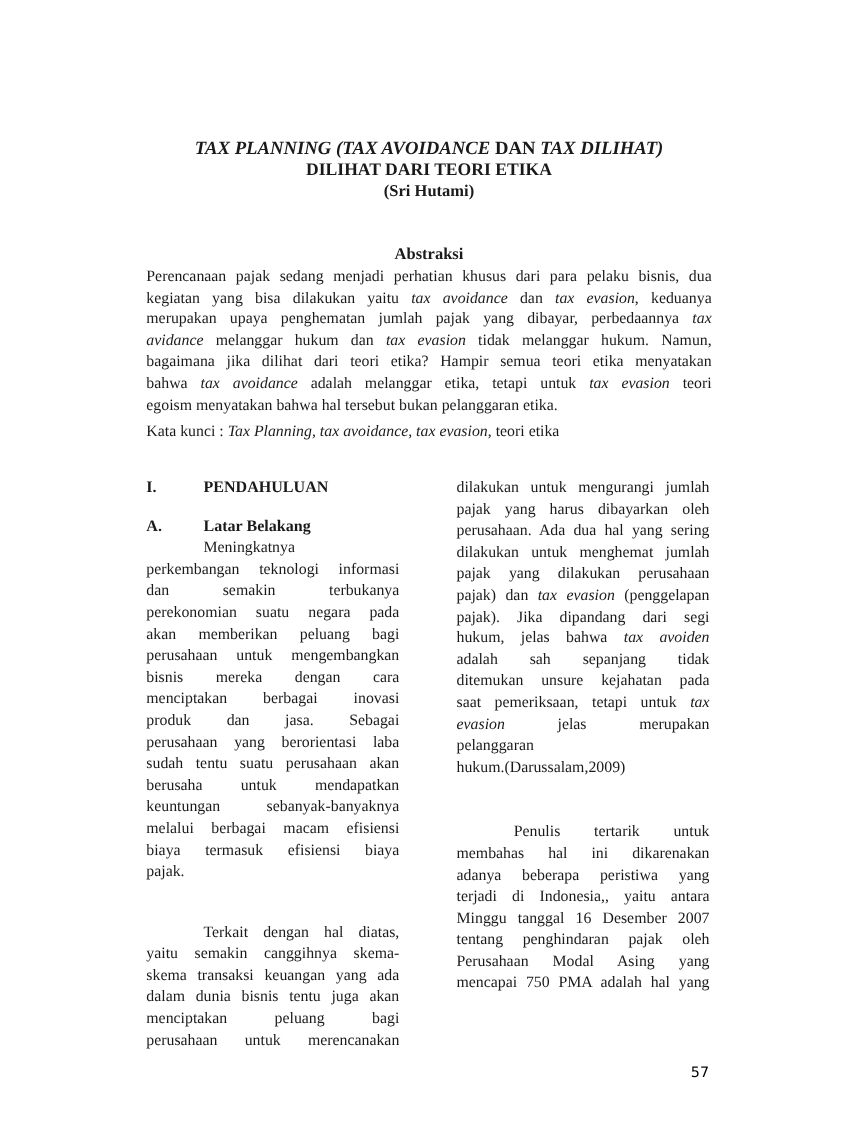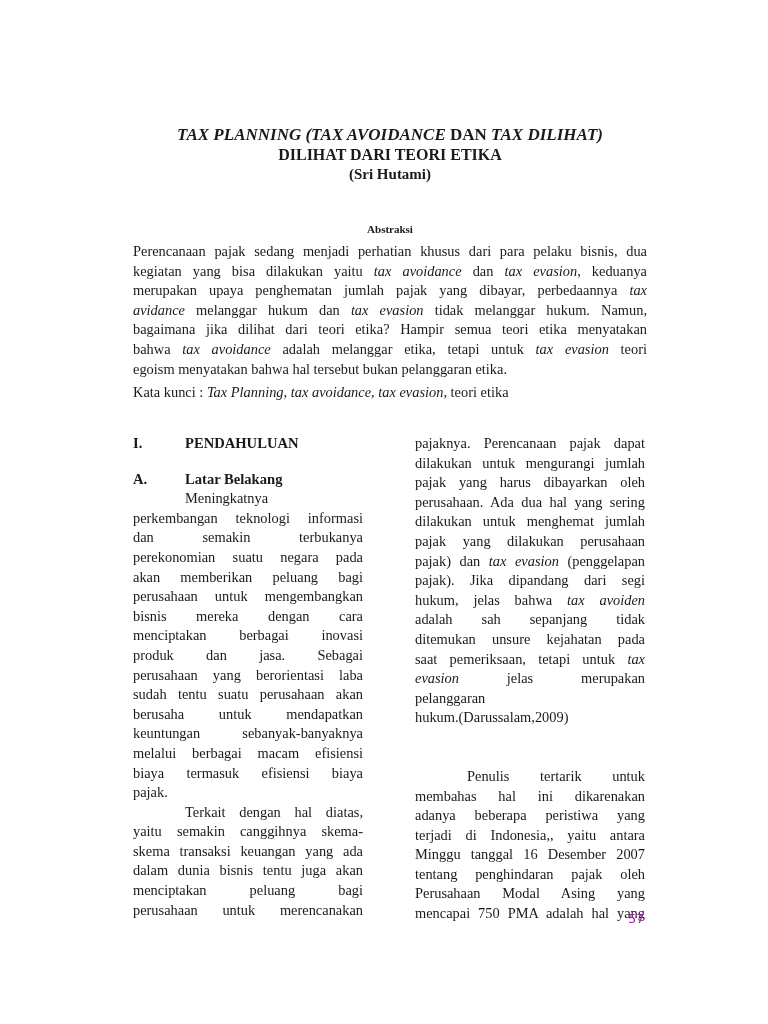--- a/index.html
+++ b/index.html
@@ -4,37 +4,37 @@
 <style>
   html, body { margin: 0; padding: 0; }
   body {
     width: 768px; height: 1024px; background: #ffffff; position: relative; overflow: hidden;
     font-family: "Liberation Serif", "DejaVu Serif", serif; color: #1a1a1a;
   }
   .title-block { position: absolute; left: 130px; width: 520px; top: 125px; text-align: center; }
   .title-line1 { font-size: 17px; font-weight: bold; line-height: 20px; }
   .title-line2 { font-size: 16px; font-weight: bold; line-height: 20px; }
   .author { font-size: 15px; font-weight: bold; line-height: 18px; }
-  .abstract-heading { position: absolute; left: 130px; width: 520px; top: 223px; text-align: center; font-size: 11px; font-weight: bold; }
+  .abstract-heading { position: absolute; left: 130px; width: 520px; top: 223px; text-align: center; font-size: 15px; font-weight: bold; }
   .abstract { position: absolute; left: 133px; width: 514px; top: 242px; font-size: 14.4px; }
   .line {
     display: block; height: 19.6px; line-height: 19.6px; text-align: justify; text-align-last: justify;
     white-space: nowrap; overflow: visible;
   }
   .line.last { text-align-last: left; }
   .keywords { position: absolute; left: 133px; top: 382px; font-size: 14.4px; line-height: 20px; }
   .col { position: absolute; font-size: 14.4px; }
   .col-left { left: 133px; width: 230px; top: 434px; }
   .col-right { left: 415px; width: 230px; top: 434px; }
   .heading { display: flex; font-weight: bold; font-size: 14.6px; height: 19.6px; line-height: 19.6px; }
   .heading .num { width: 52px; }
   .gap { height: 16px; }
   .indent-line { padding-left: 52px; text-align-last: left !important; }
   i { font-style: italic; }
-  .page-number { position: absolute; left: 628px; top: 911px; font-family: "DejaVu Sans", sans-serif; font-size: 13px; color: #a21caf; }
+  .page-number { position: absolute; left: 628px; top: 968px; font-family: "DejaVu Sans", sans-serif; font-size: 13px; color: #000000; }
 </style>
 </head>
 <body>
 
 <div>
 
   <div class="title-block">
     <div class="title-line1">
       <i>TAX PLANNING (TAX AVOIDANCE</i><span> DAN </span><i>TAX DILIHAT)</i>
     </div>
@@ -77,30 +77,29 @@
     <span class="line">bisnis mereka dengan cara</span>
     <span class="line">menciptakan berbagai inovasi</span>
     <span class="line">produk dan jasa. Sebagai</span>
     <span class="line">perusahaan yang berorientasi laba</span>
     <span class="line">sudah tentu suatu perusahaan akan</span>
     <span class="line">berusaha untuk mendapatkan</span>
     <span class="line">keuntungan sebanyak-banyaknya</span>
     <span class="line">melalui berbagai macam efisiensi</span>
     <span class="line">biaya termasuk efisiensi biaya</span>
     <span class="line last">pajak.</span>
-    <span class="line indent-line" style="text-align-last: justify !important;">Terkait dengan hal diatas,</span>
+    <span class="line indent-line" style="text-align-last: justify !important; margin-top: 36px;">Terkait dengan hal diatas,</span>
     <span class="line">yaitu semakin canggihnya skema-</span>
     <span class="line">skema transaksi keuangan yang ada</span>
     <span class="line">dalam dunia bisnis tentu juga akan</span>
     <span class="line">menciptakan peluang bagi</span>
     <span class="line">perusahaan untuk merencanakan</span>
   </div>
 
   <div class="col col-right">
-    <span class="line">pajaknya. Perencanaan pajak dapat</span>
     <span class="line">dilakukan untuk mengurangi jumlah</span>
     <span class="line">pajak yang harus dibayarkan oleh</span>
     <span class="line">perusahaan. Ada dua hal yang sering</span>
     <span class="line">dilakukan untuk menghemat jumlah</span>
     <span class="line">pajak yang dilakukan perusahaan</span>
     <span class="line"><span>pajak) dan</span> <i>tax evasion</i> <span>(penggelapan</span></span>
     <span class="line">pajak). Jika dipandang dari segi</span>
     <span class="line"><span>hukum, jelas bahwa</span> <i>tax avoiden</i></span>
     <span class="line">adalah sah sepanjang tidak</span>
     <span class="line">ditemukan unsure kejahatan pada</span>

